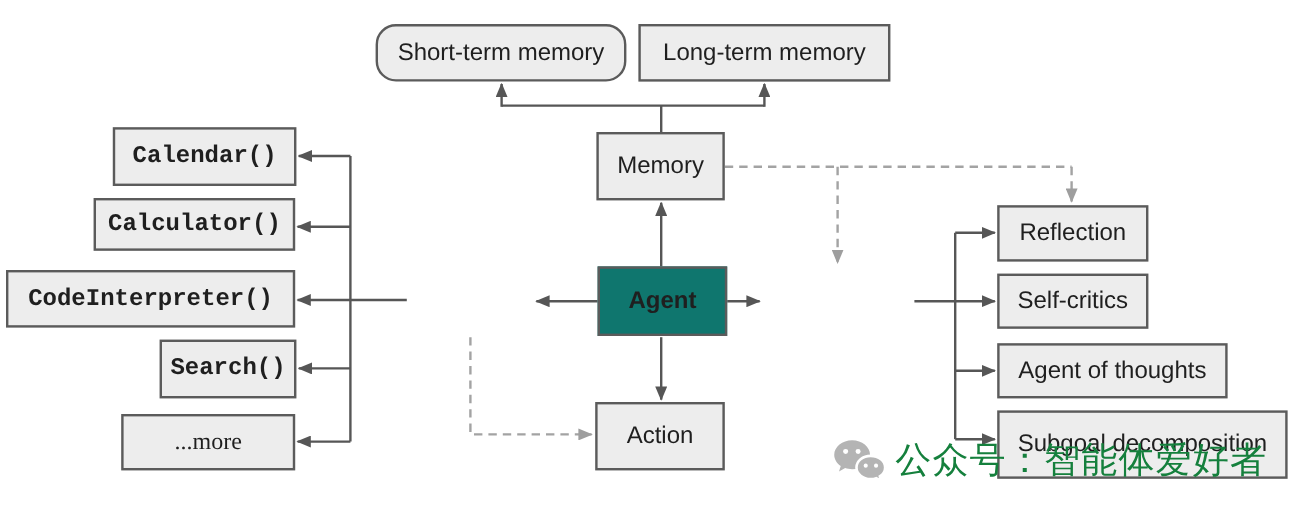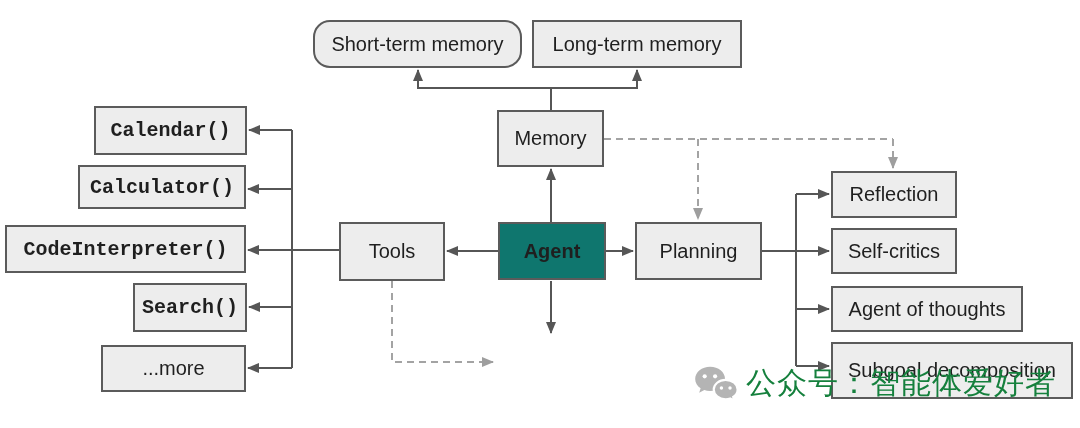--- a/index.html
+++ b/index.html
@@ -21,21 +21,21 @@
   .n-long{left:532px;top:20px;width:210px;height:48px;}
   .n-memory{left:497px;top:110px;width:107px;height:57px;}
   .n-tools{left:339px;top:222px;width:106px;height:59px;}
   .n-agent{left:498px;top:222px;width:108px;height:58px;}
   .n-planning{left:635px;top:222px;width:127px;height:58px;}
   .n-action{left:496px;top:335px;width:108px;height:57px;}
   .n-calendar{left:94px;top:106px;width:153px;height:49px;}
   .n-calculator{left:78px;top:165px;width:168px;height:44px;}
   .n-codeint{left:5px;top:225px;width:241px;height:48px;}
   .n-search{left:133px;top:283px;width:114px;height:49px;}
-  .n-more{left:101px;top:345px;width:145px;height:47px;}
+  .n-more{left:101px;top:345px;width:145px;height:47px;font-family:Liberation Serif, serif;}
   .n-reflection{left:831px;top:171px;width:126px;height:47px;}
   .n-selfcritics{left:831px;top:228px;width:126px;height:46px;}
   .n-chain{left:831px;top:286px;width:192px;height:46px;}
   .n-subgoal{left:831px;top:342px;width:242px;height:57px;}
   
   .watermark{
     position:absolute;left:694px;top:363px;display:flex;align-items:center;gap:8px;
     z-index:5;pointer-events:none;
   }
   .watermark-text{
@@ -93,23 +93,22 @@
       <path d="M698 139 L698 219" marker-end="url(#mLight)"></path>
       <path d="M893 139 L893 168" marker-end="url(#mLight)"></path>
 
       <path d="M392 281 L392 362 L493 362" marker-end="url(#mLight)"></path>
     </g>
   </svg>
 
   <div class="node n-short">Short-term memory</div>
   <div class="node n-long">Long-term memory</div>
   <div class="node n-memory">Memory</div>
-  <div class="node n-tools">Tools</div>
   <div class="node n-agent agent-box">Agent</div>
-  <div class="node n-planning">Planning</div>
+  <div class="node n-action">Action</div>
 
   <div class="node mono n-calendar">Calendar()</div>
   <div class="node mono n-calculator">Calculator()</div>
   <div class="node mono n-codeint">CodeInterpreter()</div>
   <div class="node mono n-search">Search()</div>
   <div class="node n-more">...more</div>
 
   <div class="node n-reflection">Reflection</div>
   <div class="node n-selfcritics">Self-critics</div>
   <div class="node n-chain">Agent of thoughts</div>

